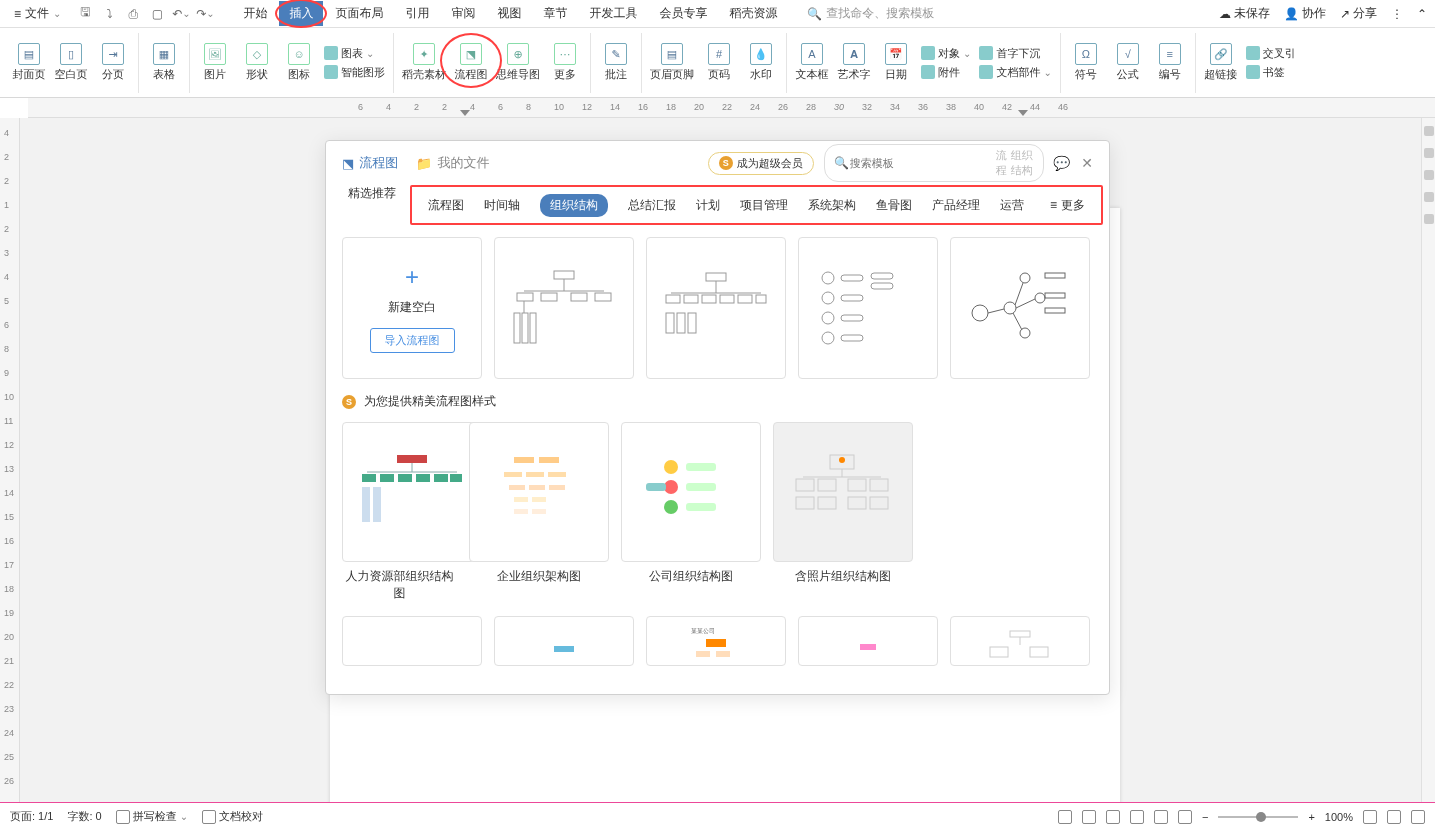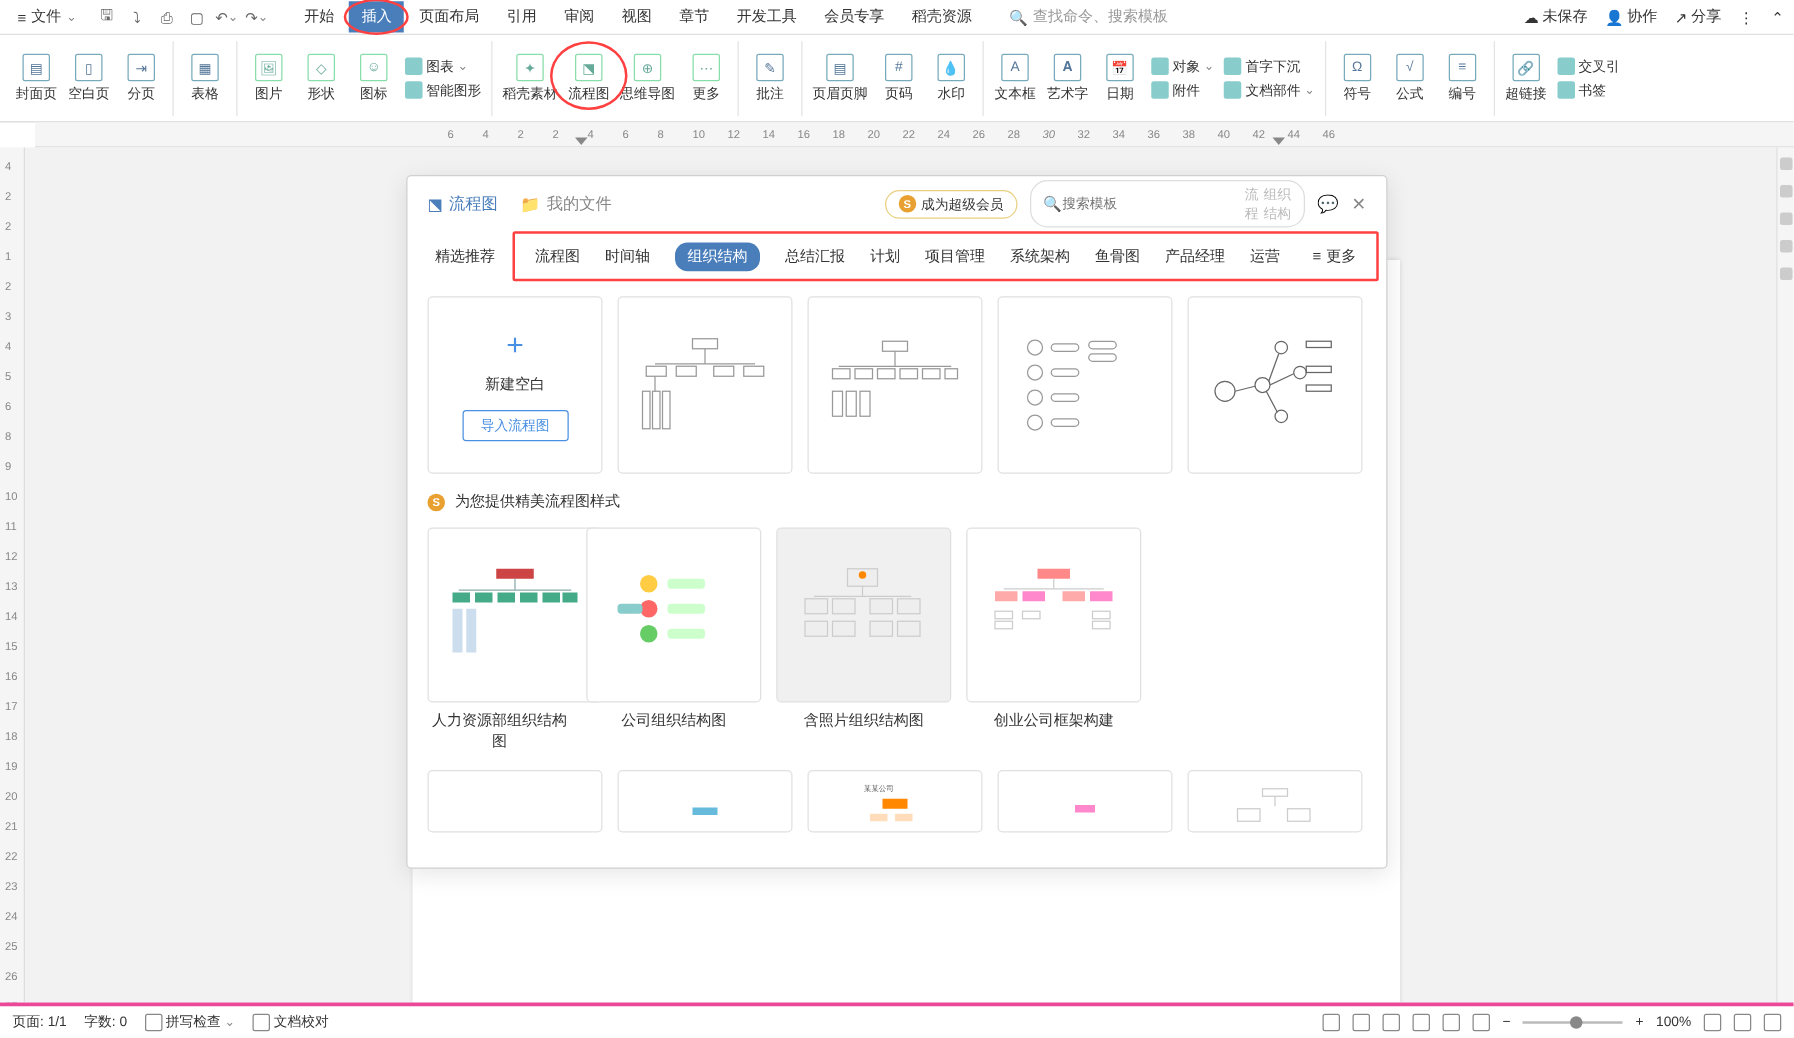--- a/index.html
+++ b/index.html
@@ -72,21 +72,21 @@
 .tpl-card.hover { background: #f0f0f0; }
 .tpl-new-plus { font-size: 24px; color: #4a90e2; }
 .tpl-new-txt { margin-top: 8px; font-size: 12px; }
 .tpl-import { margin-top: 12px; border: 1px solid #4a90e2; color: #4a90e2; padding: 4px 14px; border-radius: 3px; font-size: 11px; }
 .tpl-label { text-align: center; font-size: 12px; margin-top: 6px; }
 .thumb-svg { width: 110px; height: 90px; }
 
 .sect-title { display: flex; align-items: center; gap: 8px; margin: 14px 0 12px; font-size: 12px; }
 
 
-.statusbar { position: absolute; bottom: 0; left: 0; right: 0; height: 28px; background: #fff; border-top: 3px solid #ec4899; display: flex; align-items: center; padding: 0 10px; font-size: 11px; color: #333; }
+.statusbar { position: absolute; bottom: 0; left: 0; right: 0; height: 28px; background: #fff; border-top: 1px solid #ec4899; display: flex; align-items: center; padding: 0 10px; font-size: 11px; color: #333; }
 .statusbar .sb-item { margin-right: 14px; display: flex; align-items: center; gap: 3px; }
 .sb-right { margin-left: auto; display: flex; align-items: center; gap: 10px; }
 .sb-ico { width: 14px; height: 14px; border: 1px solid #888; border-radius: 2px; }
 .zoom-slider { width: 80px; height: 2px; background: #bbb; position: relative; }
 .zoom-slider::after { content: ''; width: 10px; height: 10px; background: #888; border-radius: 50%; position: absolute; left: 38px; top: -4px; }
 </style>
 </head>
 <body>
 
 <div class="menubar">
@@ -383,21 +383,21 @@
         <span>🔍</span>
         <input placeholder="搜索模板" style="">
         <span class="search-tag">流程</span>
         <span class="search-tag">组织结构</span>
       </div>
       <div class="panel-close">💬</div>
       <div class="panel-close">✕</div>
     </div>
   </div>
 
-  <div style="display:flex;align-items:center">
+  <div style="display:flex;">
     <div class="cat-outer" style="margin-left:22px">精选推荐</div>
     <div class="cat-row" style="flex:1">
       <div class="cat">流程图</div>
       <div class="cat">时间轴</div>
       <div class="cat active">组织结构</div>
       <div class="cat">总结汇报</div>
       <div class="cat">计划</div>
       <div class="cat">项目管理</div>
       <div class="cat">系统架构</div>
       <div class="cat">鱼骨图</div>
@@ -502,20 +502,39 @@
               <rect x="93" y="27" width="12" height="8" fill="#4a8"></rect>
               <rect x="5" y="40" width="8" height="35" fill="#cde"></rect>
               <rect x="16" y="40" width="8" height="35" fill="#cde"></rect>
             </svg>
           </div>
           <div class="tpl-label">人力资源部组织结构图</div>
         </div>
       <div style="width:140px">
           <div class="tpl-card" style="height:140px">
             <svg class="thumb-svg">
+              <rect x="30" y="10" width="20" height="6" fill="#fc8"></rect>
+              <rect x="55" y="10" width="20" height="6" fill="#fc8"></rect>
+              <rect x="20" y="25" width="18" height="5" fill="#fda"></rect>
+              <rect x="42" y="25" width="18" height="5" fill="#fda"></rect>
+              <rect x="64" y="25" width="18" height="5" fill="#fda"></rect>
+              <rect x="25" y="38" width="16" height="5" fill="#fdb"></rect>
+              <rect x="45" y="38" width="16" height="5" fill="#fdb"></rect>
+              <rect x="65" y="38" width="16" height="5" fill="#fdb"></rect>
+              <rect x="30" y="50" width="14" height="5" fill="#fec"></rect>
+              <rect x="48" y="50" width="14" height="5" fill="#fec"></rect>
+              <rect x="30" y="62" width="14" height="5" fill="#fed"></rect>
+              <rect x="48" y="62" width="14" height="5" fill="#fed"></rect>
+            </svg>
+          </div>
+          <div class="tpl-label">企业组织架构图</div>
+        </div>
+      <div style="width:140px">
+          <div class="tpl-card" style="height:140px">
+            <svg class="thumb-svg">
               <circle cx="35" cy="20" r="7" fill="#fc4"></circle>
               <rect x="50" y="16" width="30" height="8" rx="3" fill="#cfc"></rect>
               <circle cx="35" cy="40" r="7" fill="#f66"></circle>
               <rect x="50" y="36" width="30" height="8" rx="3" fill="#cfc"></rect>
               <rect x="10" y="36" width="20" height="8" rx="3" fill="#8cc"></rect>
               <circle cx="35" cy="60" r="7" fill="#6c6"></circle>
               <rect x="50" y="56" width="30" height="8" rx="3" fill="#cfc"></rect>
             </svg>
           </div>
           <div class="tpl-label">公司组织结构图</div>
@@ -532,39 +551,20 @@
               <rect x="60" y="32" width="18" height="12" fill="#eee" stroke="#ccc"></rect>
               <rect x="82" y="32" width="18" height="12" fill="#eee" stroke="#ccc"></rect>
               <rect x="8" y="50" width="18" height="12" fill="#eee" stroke="#ccc"></rect>
               <rect x="30" y="50" width="18" height="12" fill="#eee" stroke="#ccc"></rect>
               <rect x="60" y="50" width="18" height="12" fill="#eee" stroke="#ccc"></rect>
               <rect x="82" y="50" width="18" height="12" fill="#eee" stroke="#ccc"></rect>
             </svg>
           </div>
           <div class="tpl-label">含照片组织结构图</div>
         </div>
-      <div style="width:140px">
-          <div class="tpl-card" style="height:140px">
-            <svg class="thumb-svg">
-              <rect x="42" y="8" width="26" height="8" fill="#f88"></rect>
-              <line x1="55" y1="16" x2="55" y2="24" stroke="#ccc"></line>
-              <line x1="15" y1="24" x2="95" y2="24" stroke="#ccc"></line>
-              <rect x="8" y="26" width="18" height="8" fill="#faa"></rect>
-              <rect x="30" y="26" width="18" height="8" fill="#f8c"></rect>
-              <rect x="62" y="26" width="18" height="8" fill="#faa"></rect>
-              <rect x="84" y="26" width="18" height="8" fill="#f8c"></rect>
-              <rect x="8" y="42" width="14" height="6" fill="none" stroke="#ccc"></rect>
-              <rect x="8" y="50" width="14" height="6" fill="none" stroke="#ccc"></rect>
-              <rect x="30" y="42" width="14" height="6" fill="none" stroke="#ccc"></rect>
-              <rect x="86" y="42" width="14" height="6" fill="none" stroke="#ccc"></rect>
-              <rect x="86" y="50" width="14" height="6" fill="none" stroke="#ccc"></rect>
-            </svg>
-          </div>
-          <div class="tpl-label">创业公司框架构建</div>
-        </div>
     </div>
 
     <div class="tpl-row">
       <div class="tpl-card" style="height:50px"></div>
       <div class="tpl-card" style="height:50px">
           <svg width="60" height="30">
             <rect x="20" y="20" width="20" height="6" fill="#6bd"></rect>
           </svg>
         </div>
       <div class="tpl-card" style="height:50px">

